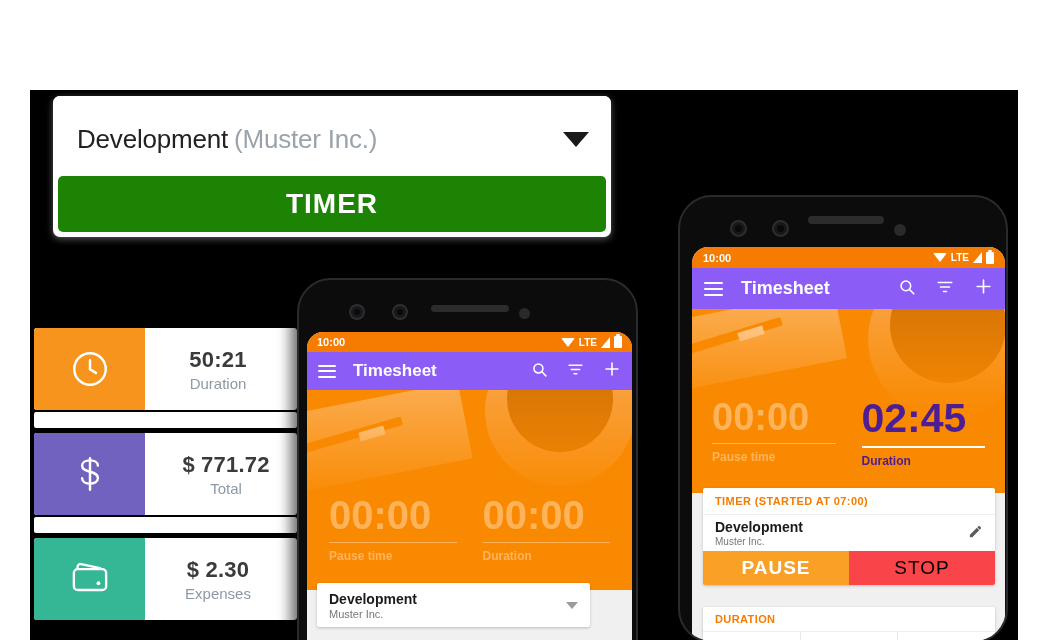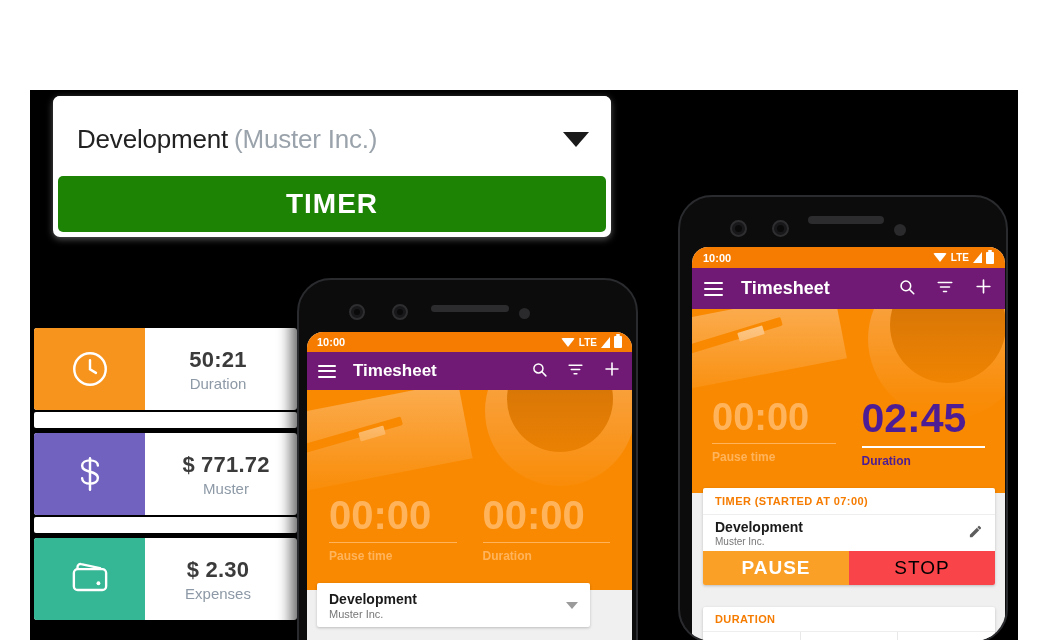--- a/index.html
+++ b/index.html
@@ -117,21 +117,21 @@
     text-align: right;
   }
   .sb-right { margin-left: auto; display:flex; align-items:center; gap:4px; }
   .wifi-tri { width:0;height:0;border-left:7px solid transparent;border-right:7px solid transparent;border-top:9px solid #fff; border-radius:2px;}
   .sig-tri { width:0;height:0;border-left:9px solid transparent;border-bottom:11px solid #fff; }
   .batt { width:8px; background:#fff; border-radius:1px; position:relative; }
   .batt::before{content:"";position:absolute;top:-2px;left:2px;width:4px;height:2px;background:#fff;border-radius:1px;}
 
   
   .appbar {
-    background: #701a75; color:#fff;
+    background: #8b5cf6; color:#fff;
     display:flex; align-items:center;
   }
   .hamb { display:flex; flex-direction:column; justify-content:space-between; }
   .hamb span { display:block; background:#fff; border-radius:1px; }
   .appbar-title { font-size:17px; font-weight:600; }
   .ab-actions { margin-left:auto; display:flex; align-items:center; }
 
   
   .hero { position:relative; background:#f98900; overflow:hidden; }
   .hero-photo { position:absolute; inset:0; overflow:hidden; }
@@ -202,21 +202,21 @@
 
   <div class="stat-card card-total">
     <div class="stat-icon" style="background:#7162c0">
       <svg width="42" height="42" viewBox="0 0 24 24" fill="none" stroke="#ffffff" stroke-width="1.4" stroke-linecap="round">
         <path d="M12 3v18"></path>
         <path d="M16.5 7.2c0-1.9-2-3-4.5-3s-4.5 1.1-4.5 3.1c0 4.4 9 2.4 9 7 0 2-2 3.2-4.5 3.2s-4.5-1.2-4.5-3.1"></path>
       </svg>
     </div>
     <div class="stat-body">
       <div class="stat-value">$ 771.72</div>
-      <div class="stat-label">Muster</div>
+      <div class="stat-label">Total</div>
     </div>
   </div>
 
   <div class="stat-card card-expense">
     <div class="stat-icon" style="background:#35b694">
       <svg width="44" height="44" viewBox="0 0 24 24" fill="none" stroke="#ffffff" stroke-width="1.3">
         <rect x="3.2" y="6.6" width="17.6" height="11.4" rx="2.1"></rect>
         <path d="M5.2 6.6V5.4a1.6 1.6 0 0 1 2-1.55L18 6.2"></path>
         <circle cx="16.6" cy="14.3" r="1.05" fill="#ffffff" stroke="none"></circle>
       </svg>

